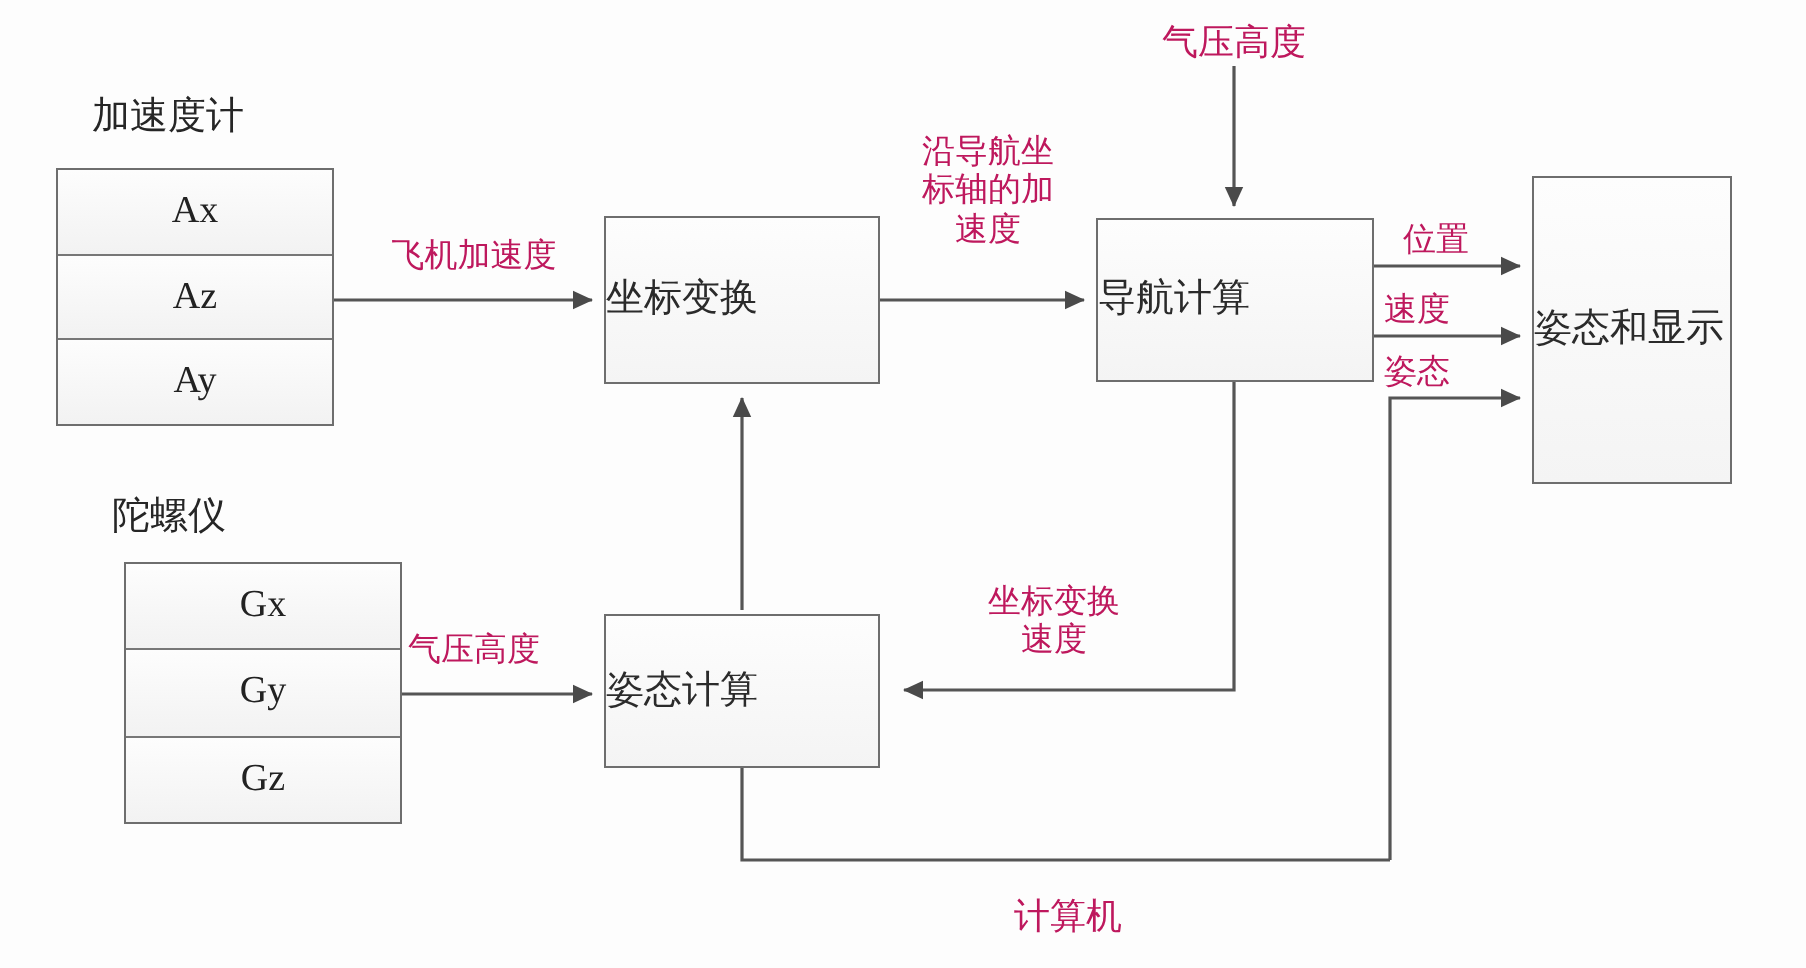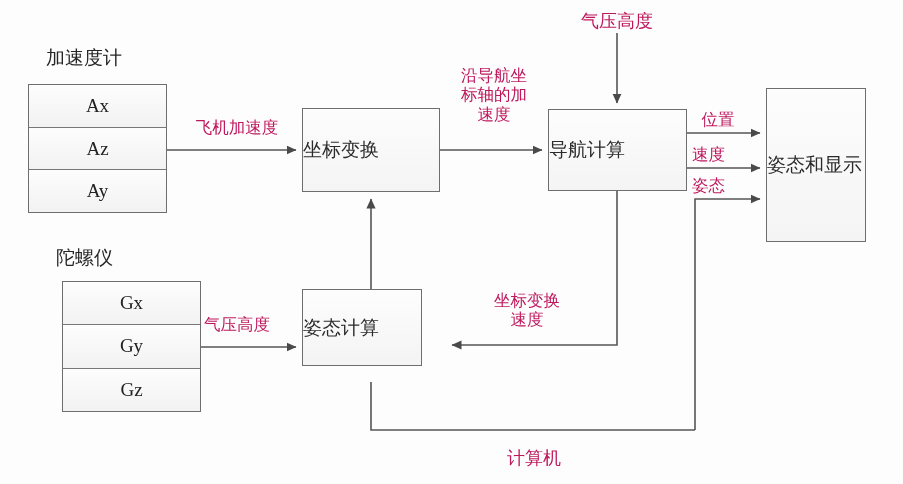--- a/index.html
+++ b/index.html
@@ -87,21 +87,21 @@
   </div>
 
   <div class="box" style="left:302px;top:108px;width:138px;height:84px;">
     <span class="txt blk">坐标变换</span>
   </div>
 
   <div class="box" style="left:548px;top:109px;width:139px;height:82px;">
     <span class="txt blk">导航计算</span>
   </div>
 
-  <div class="box" style="left:302px;top:289px;width:120px;height:77px;">
+  <div class="box" style="left:302px;top:307px;width:138px;height:77px;">
     <span class="txt blk">姿态计算</span>
   </div>
 
   <div class="box" style="left:766px;top:88px;width:100px;height:154px;flex-direction:row;">
     <span class="txt blk">姿态和</span>
     <span class="txt blk">显示</span>
   </div>
 
   <div class="edgelabel" style="left:172px;top:118px;width:130px;">飞机加速度</div>
 

